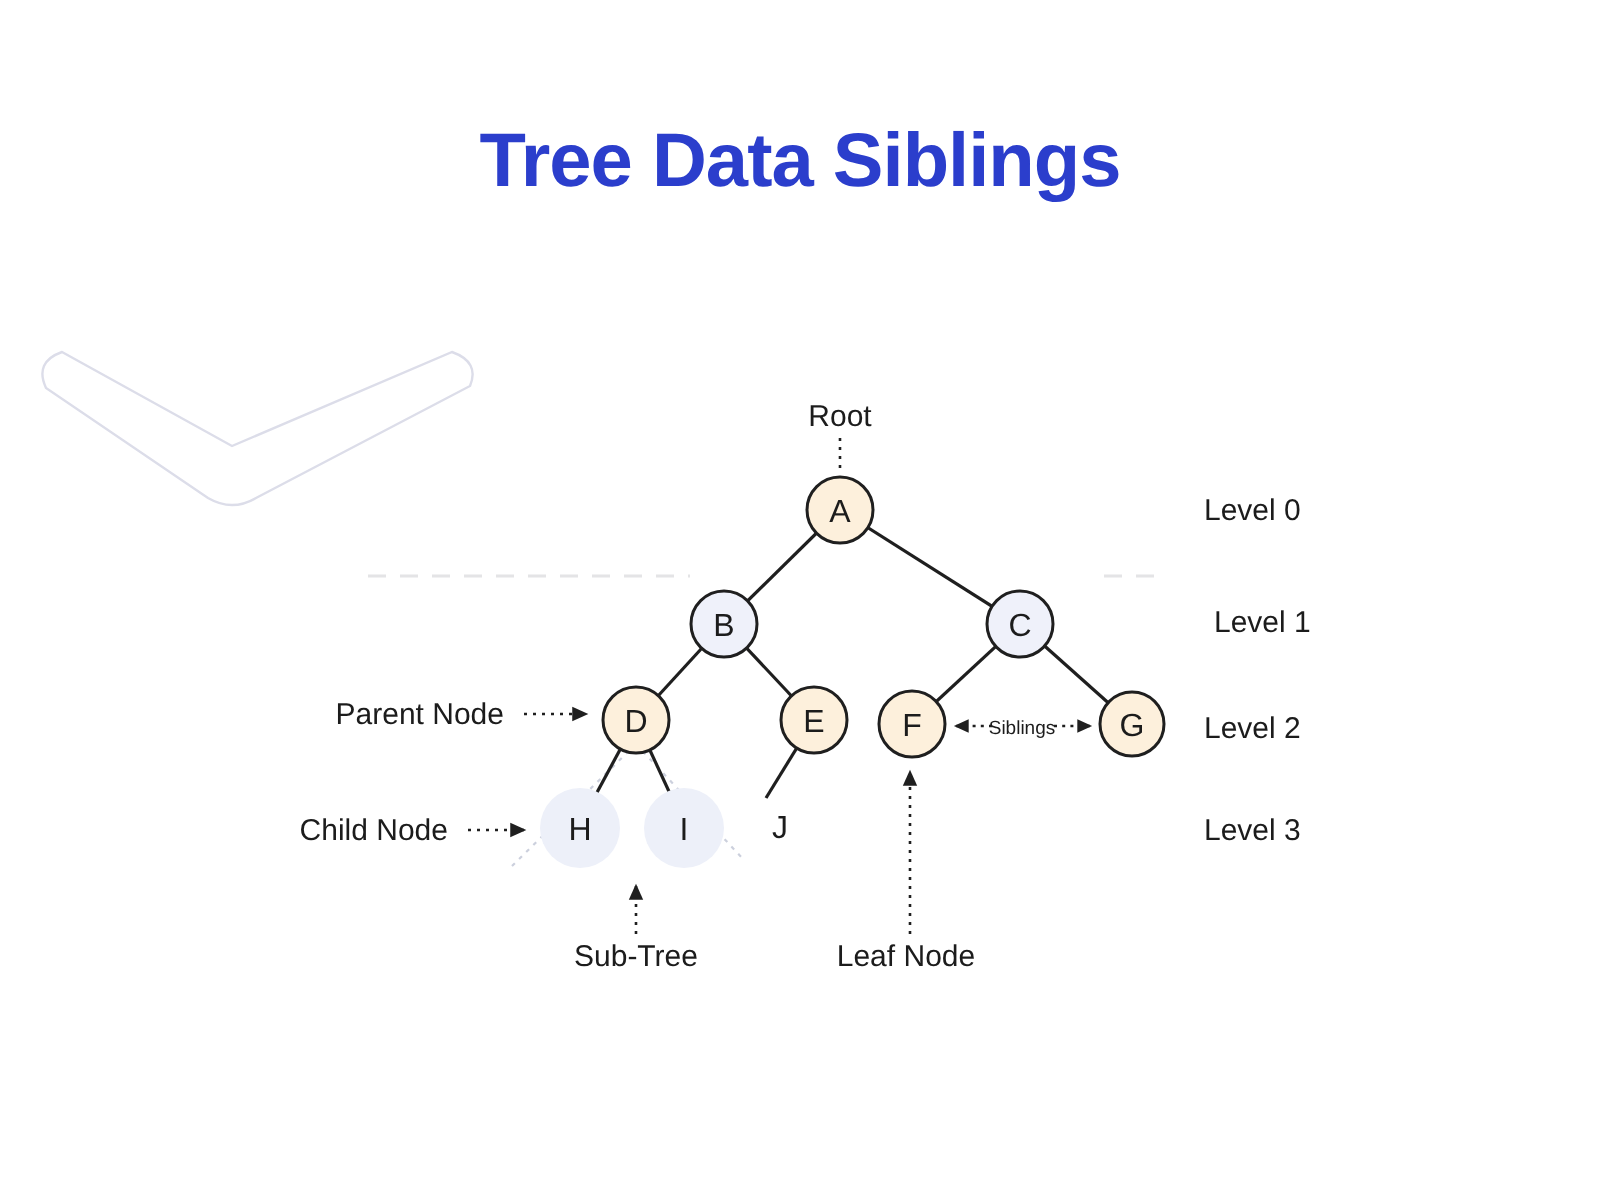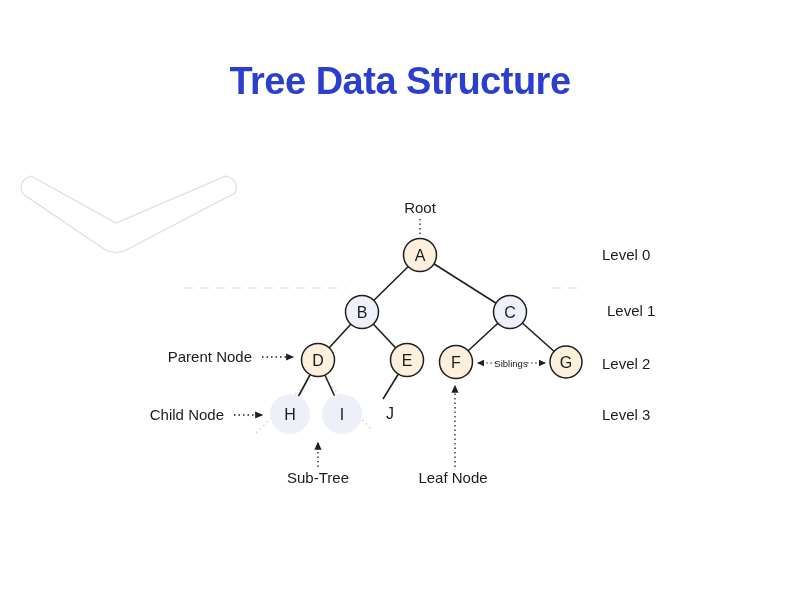--- a/index.html
+++ b/index.html
@@ -25,21 +25,21 @@
     font-family: "Liberation Sans", sans-serif;
     fill: #1c1c1c;
   }
   .lbl { font-size: 15px; }
   .node-letter { font-size: 16px; }
   .siblings-lbl { font-size: 9.5px; }
 </style>
 </head>
 <body>
 
-<h1 class="page-title">Tree Data Structure</h1>
+<h1 class="page-title">Tree Data Siblings</h1>
 
 <svg class="stage" width="800" height="600" viewBox="0 0 800 600">
   <defs>
     <marker id="ah" viewBox="0 0 8 8" refX="6.5" refY="4" markerWidth="6.5" markerHeight="6.5" orient="auto">
       <path d="M0,0.6 L7.6,4 L0,7.4 Z" fill="#1f1f1f"></path>
     </marker>
   </defs>
 
   <path d="M31 176 L116 223 L226 176 Q240 181 235 193 L128 249 Q116 256 104 249 L23 194 Q17 181 31 176 Z" fill="#ffffff" stroke="#dcdde9" stroke-width="1.2"></path>
 

